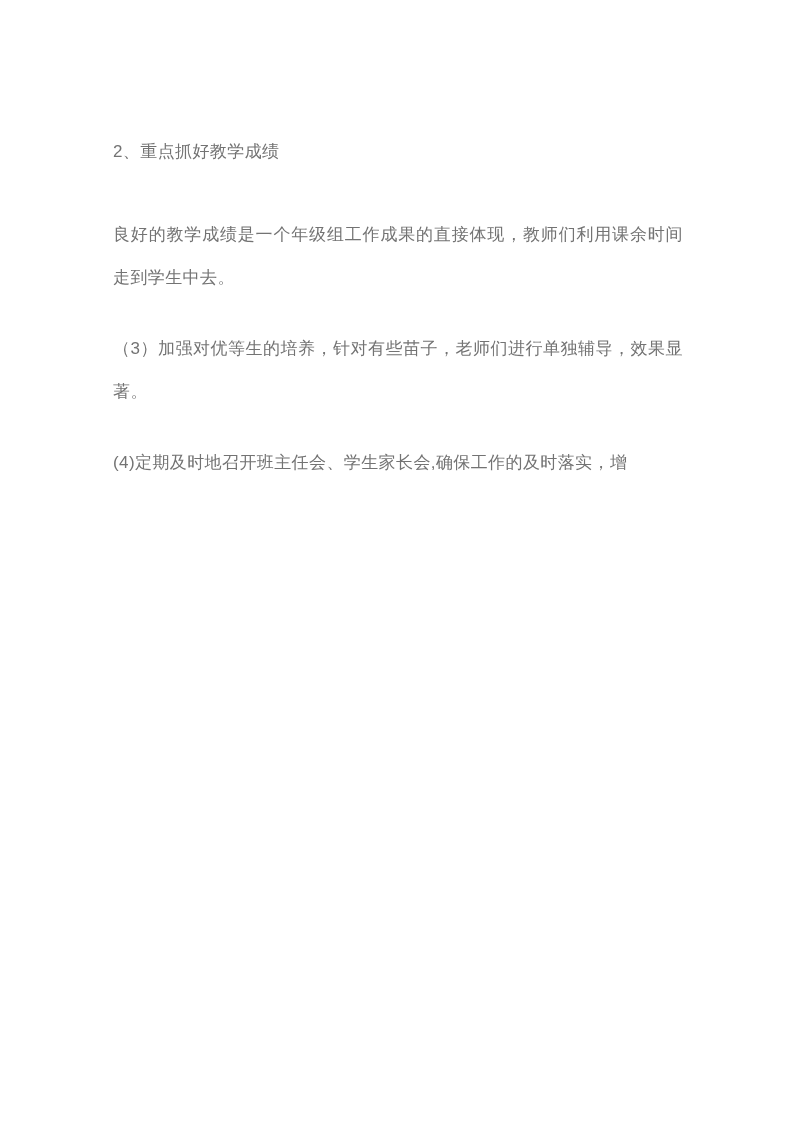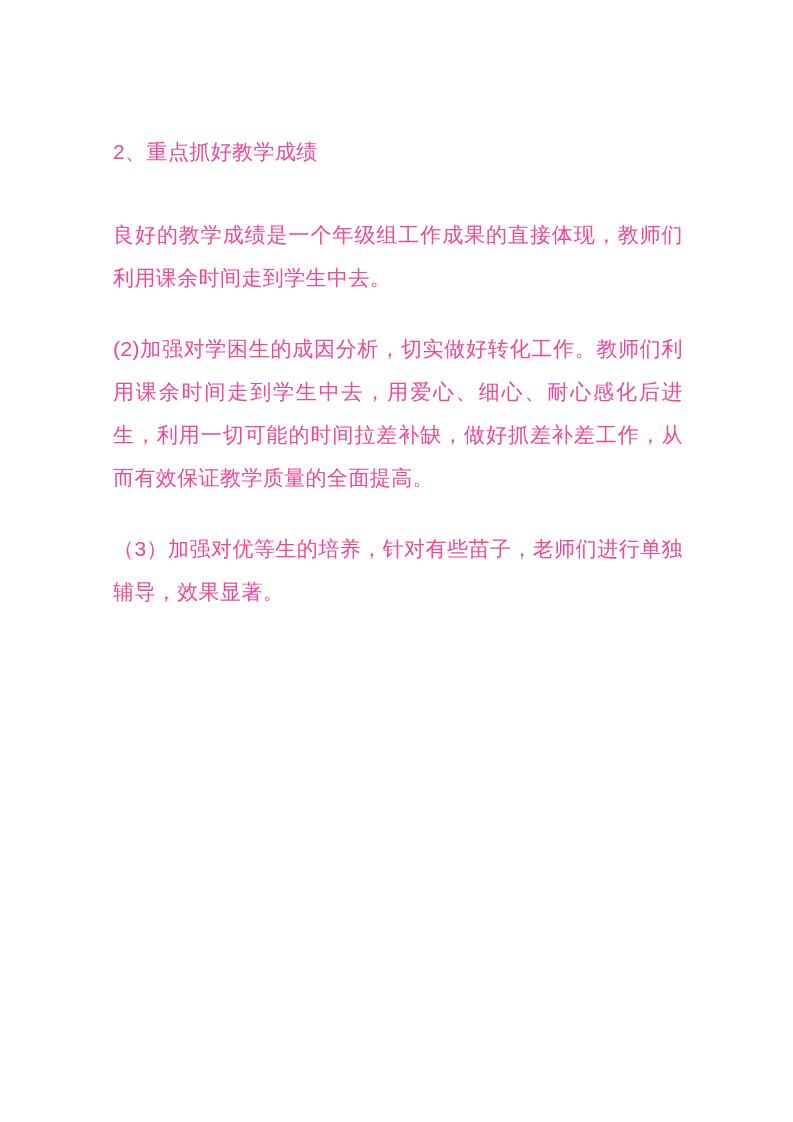--- a/index.html
+++ b/index.html
@@ -21,39 +21,39 @@
     background: #ffffff;
     overflow: hidden;
   }
   .content {
     position: absolute;
     left: 113px;
     top: 130px;
     width: 570px;
   }
   .para {
-    font-size: 21px;
+    font-size: 17px;
     line-height: 43px;
     letter-spacing: 0.4px;
-    color: #ec4899;
+    color: #737373;
     margin: 0 0 28px 0;
     text-align: justify;
     text-justify: inter-ideograph;
     word-break: break-all;
   }
   .para.heading {
     margin-bottom: 40px;
   }
   .para.last {
     margin-bottom: 0;
   }
 </style>
 </head>
 <body>
 
 <div class="page">
   <div class="content">
     <p class="para heading">2、重点抓好教学成绩</p>
     <p class="para">良好的教学成绩是一个年级组工作成果的直接体现，教师们利用课余时间走到学生中去。</p>
-    <p class="para">(2)加强对学困生的成因分析，切实做好转化工作。教师们利用课余时间走到学生中去，用爱心、细心、耐心感化后进生，利用一切可能的时间拉差补缺，做好抓差补差工作，从而有效保证教学质量的全面提高。</p>
     <p class="para">（3）加强对优等生的培养，针对有些苗子，老师们进行单独辅导，效果显著。</p>
+    <p class="para last">(4)定期及时地召开班主任会、学生家长会,确保工作的及时落实，增</p>
   </div>
 </div>
 
 </body></html>

